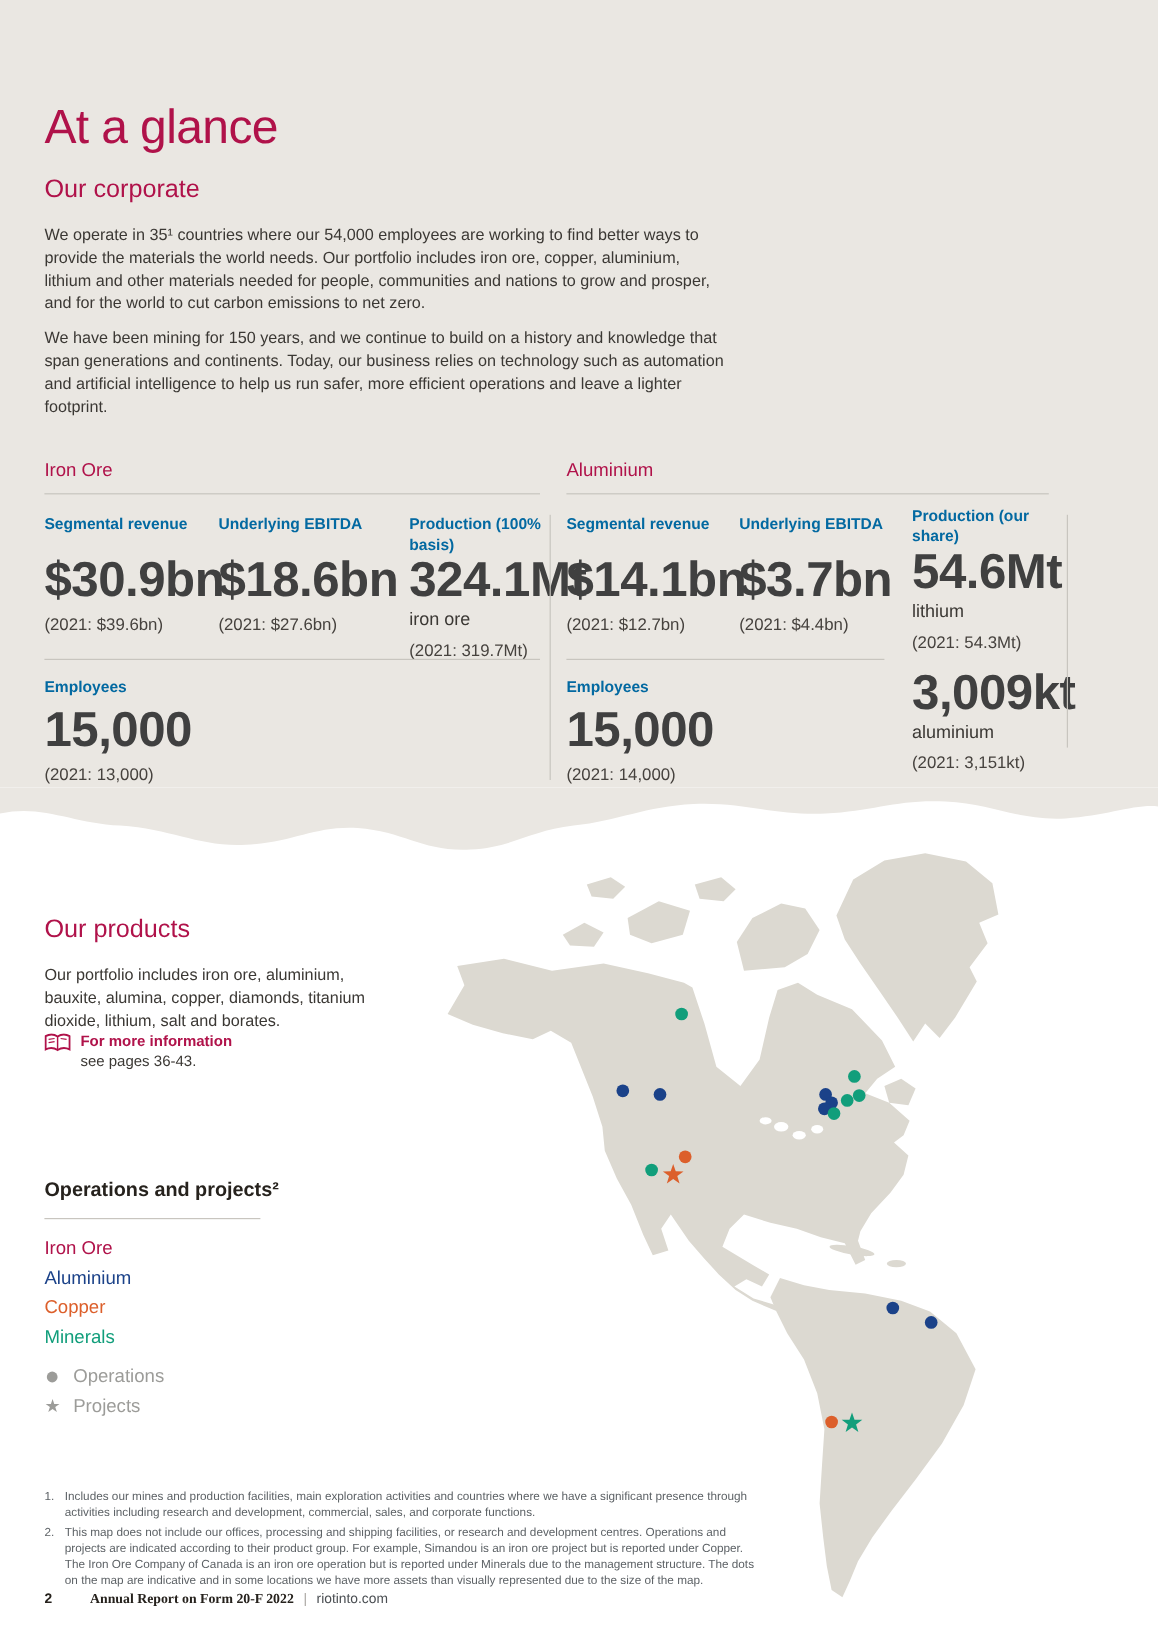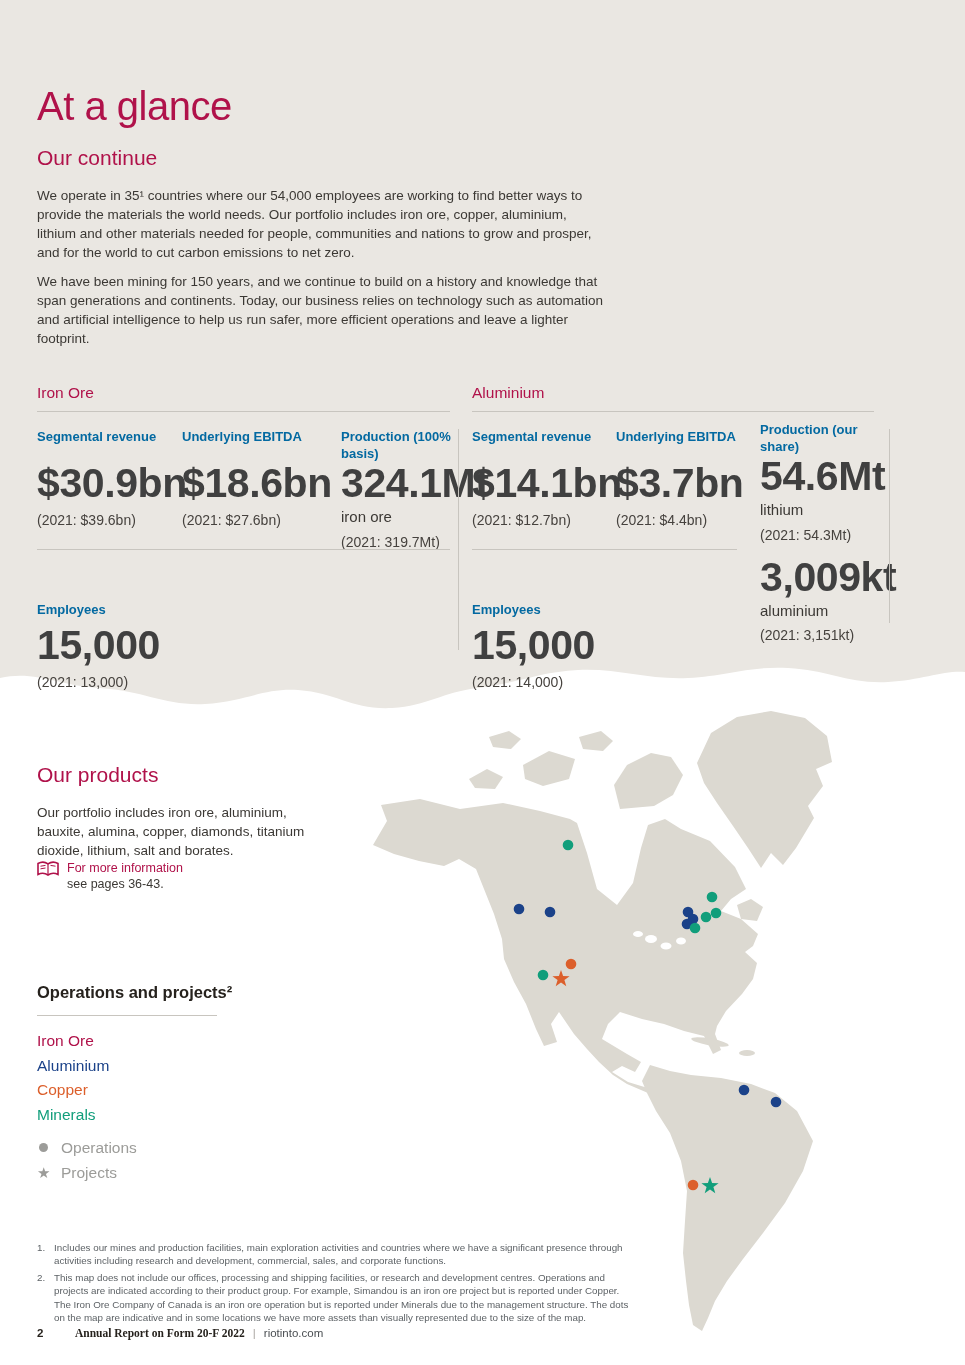--- a/index.html
+++ b/index.html
@@ -14,29 +14,29 @@
   .h2{font-size:21px;font-weight:500;color:#b0124a;}
   .body-copy{font-size:13.5px;line-height:1.42;color:#3b3834;}
   .body-copy p{margin:0 0 9px 0;}
 
   .sec-head{font-size:15.5px;font-weight:500;color:#b0124a;}
   .hline{position:absolute;height:1px;background:#c8c5bf;}
   .vline{position:absolute;width:1px;background:#c8c5bf;}
 
   .stat{position:absolute;width:132px;}
   .stat-label{font-size:13px;font-weight:bold;color:#0369a1;line-height:1.3;height:34px;}
-  .stat-label.single{height:auto;margin-bottom:6px;margin-top:37px;}
+  .stat-label.single{height:auto;margin-bottom:6px;}
   .stat-value{font-size:41px;font-weight:bold;color:#404040;letter-spacing:-0.4px;line-height:1;}
   .stat-unit{font-size:15px;color:#3b3834;margin-top:5px;line-height:1.1;}
   .stat-note{font-size:14px;color:#46423e;margin-top:8px;}
   .stat-value.second{margin-top:14px;}
 
   .info-row{display:flex;align-items:flex-start;}
   .info-texts{margin-left:8px;}
-  .info-label{font-size:12.5px;font-weight:normal;color:#b0124a;line-height:1.25;}
+  .info-label{font-size:12.5px;font-weight:bold;color:#b0124a;line-height:1.25;}
   .info-pages{font-size:12.5px;color:#3b3834;line-height:1.25;}
 
   .ops-head{font-size:16.5px;font-weight:bold;color:#26221d;}
   .legend{font-size:15.5px;line-height:24.5px;}
   .legend div{white-space:nowrap;}
   .mk-legend{font-size:15.5px;color:#9c9c99;line-height:25px;}
   .mk-row{display:flex;align-items:center;}
   .mk-dot{width:9px;height:9px;border-radius:50%;background:#9c9c99;margin:0 13px 0 2px;flex:0 0 auto;}
   .mk-star{width:15px;margin-right:9px;color:#9c9c99;font-size:15px;flex:0 0 auto;}
 
@@ -119,21 +119,21 @@
 
   <div class="beige-bg"></div>
   <svg class="wave" viewBox="0 0 965 60" preserveAspectRatio="none">
     <path d="M0,22 C35,14 60,30 100,32 C145,35 165,50 205,48 C245,46 262,32 298,34
              C338,37 352,54 392,52 C428,50 442,36 478,32 C515,28 538,16 578,14
              C618,12 648,24 688,22 C728,20 748,10 788,12 C828,14 848,28 888,26
              C922,24 945,14 965,16 L965,0 L0,0 Z" fill="#eae7e2"></path>
   </svg>
 
   <div class="abs h1" style="left:37px;top:84px;">At a glance</div>
-  <div class="abs h2" style="left:37px;top:146px;">Our continue</div>
+  <div class="abs h2" style="left:37px;top:146px;">Our corporate</div>
   <div class="abs body-copy" style="left:37px;top:186px;width:567px;">
     <p>We operate in 35¹ countries where our 54,000 employees are working to find better ways to provide the materials the world needs. Our portfolio includes iron ore, copper, aluminium, lithium and other materials needed for people, communities and nations to grow and prosper, and for the world to cut carbon emissions to net zero.</p>
     <p>We have been mining for 150 years, and we continue to build on a history and knowledge that span generations and continents. Today, our business relies on technology such as automation and artificial intelligence to help us run safer, more efficient operations and leave a lighter footprint.</p>
   </div>
 
   <div class="abs sec-head" style="left:37px;top:384px;">Iron Ore</div>
   <div class="hline" style="left:37px;top:411px;width:413px;"></div>
   <div class="stat" style="left:37px;top:429px;">
     <div class="stat-label">Segmental revenue</div>
     <div class="stat-value">$30.9bn</div>

